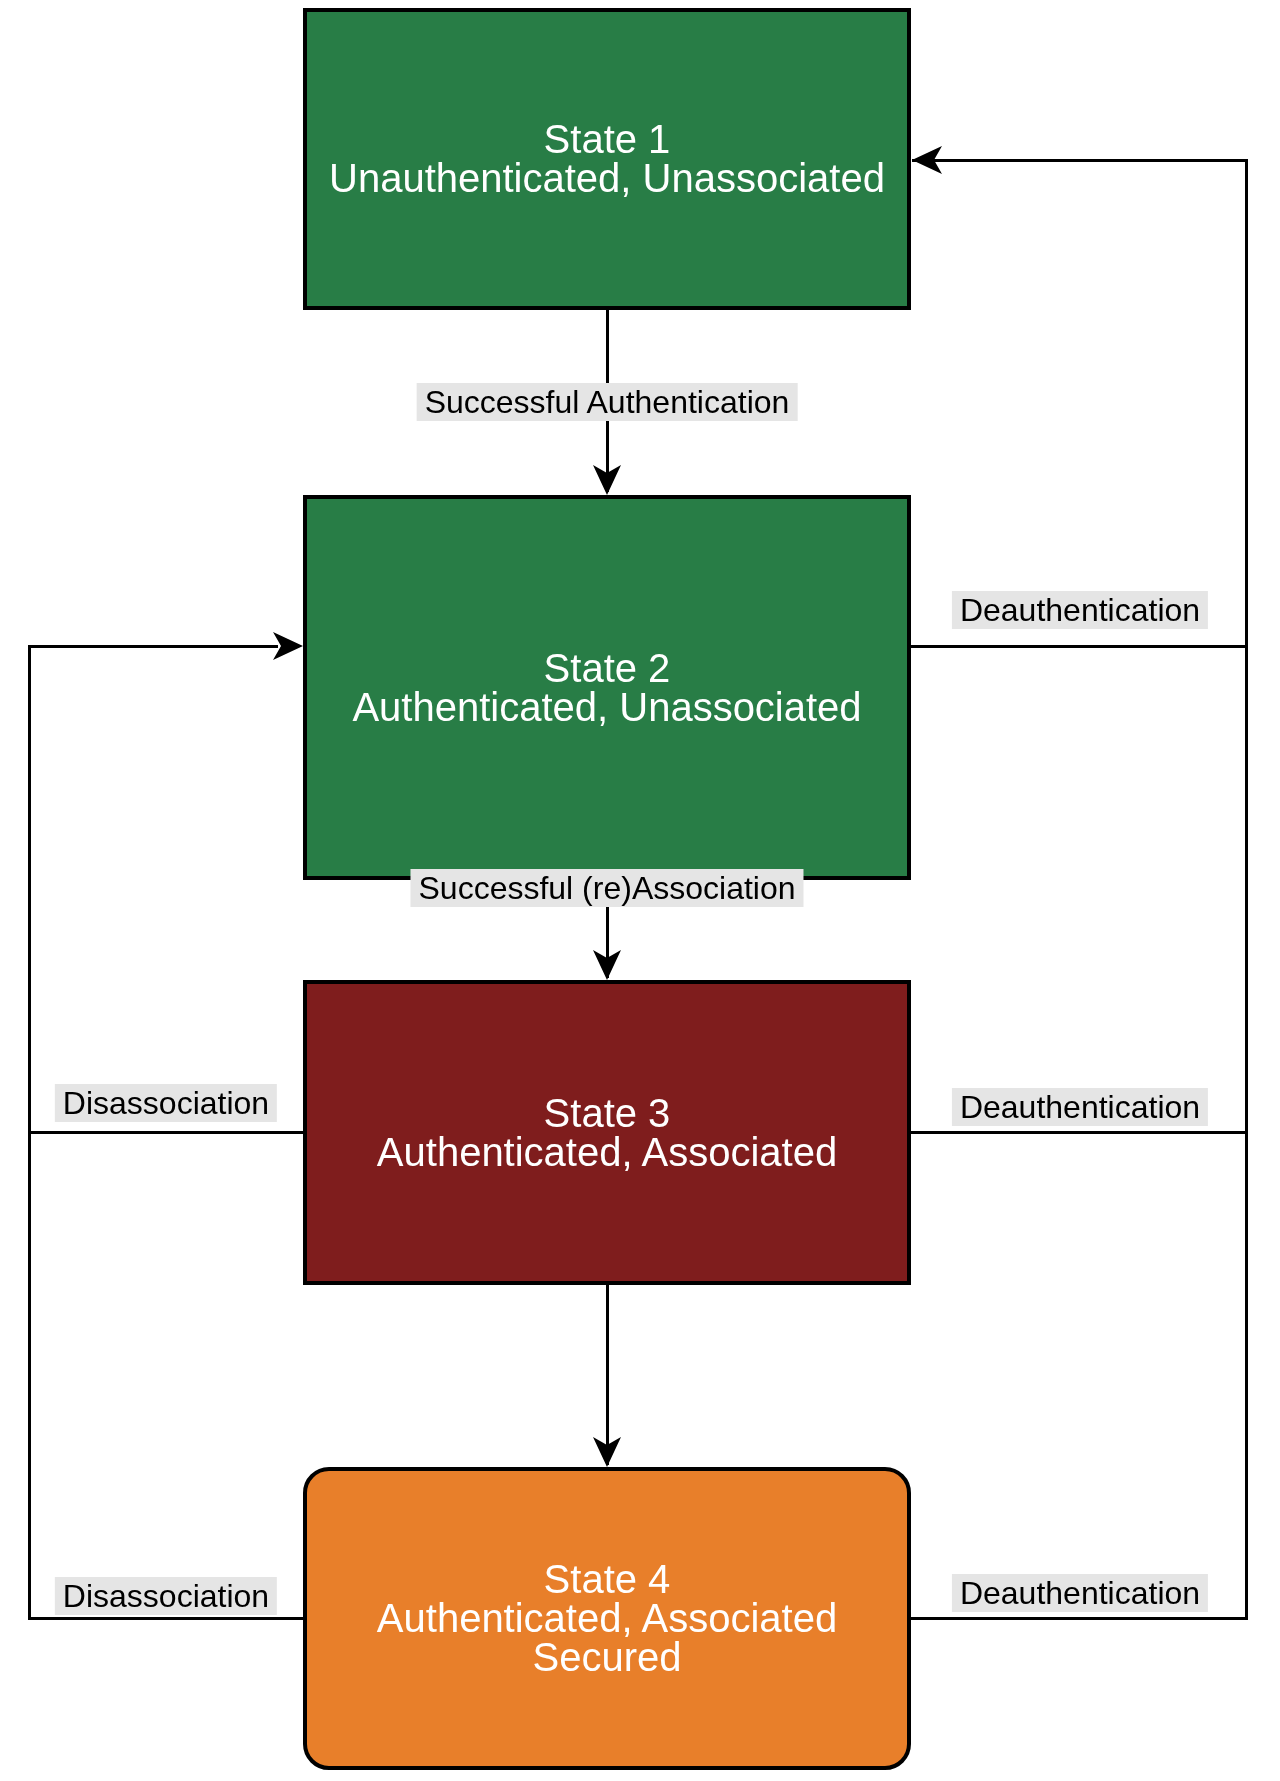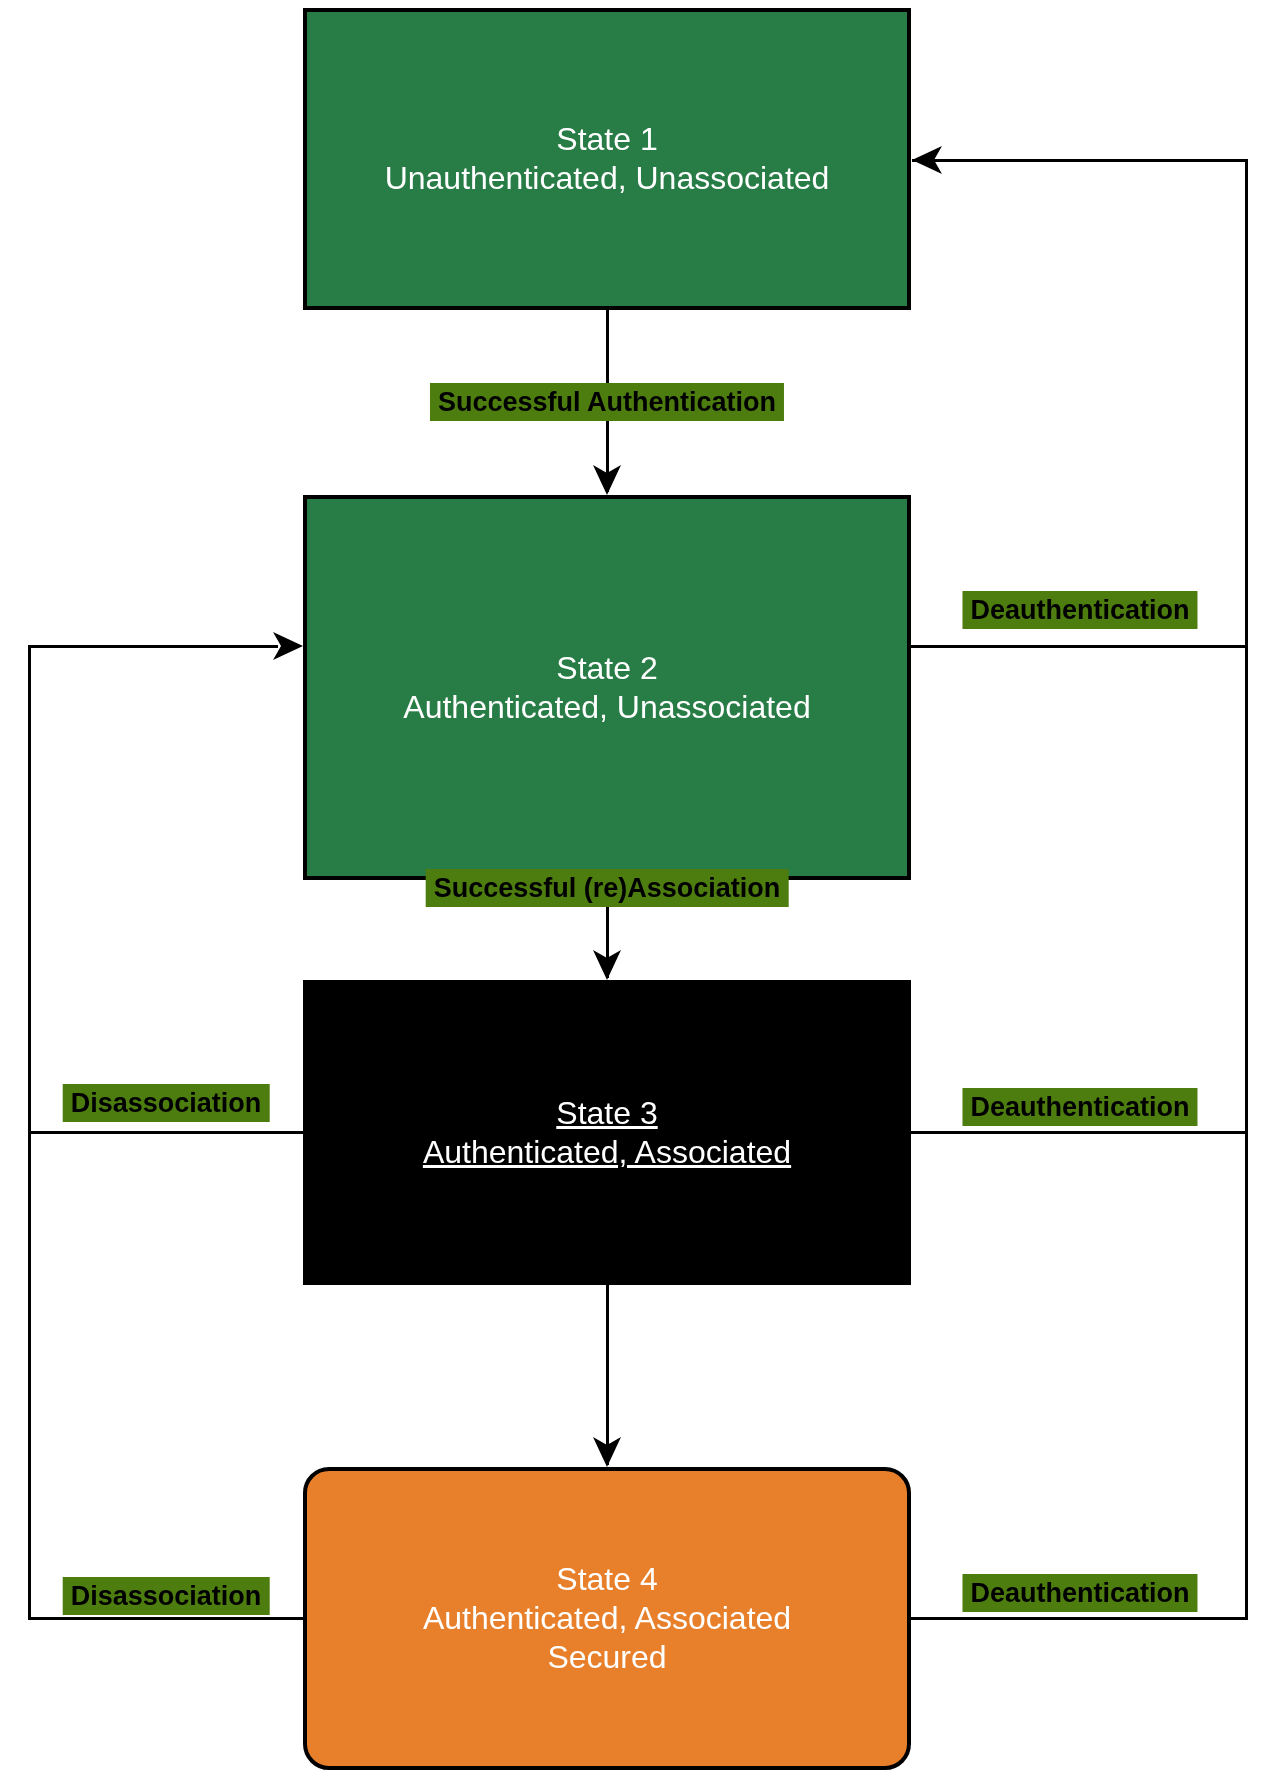--- a/index.html
+++ b/index.html
@@ -10,42 +10,41 @@
     font-family:"Liberation Sans", sans-serif;
     overflow:hidden;
   }
   .state{
     position:absolute;
     left:303px;width:608px;
     box-sizing:border-box;
     border:4px solid #000000;
     display:flex;align-items:center;justify-content:center;
     color:#ffffff;
-    font-size:32px;line-height:39px;
+    font-size:40px;line-height:39px;
     text-align:center;
     white-space:pre-line;
   }
   .state.s1{top:8px;height:302px;}
   .state.s2{top:495px;height:385px;}
   .state.s3{top:980px;height:305px;}
   .state.s4{top:1467px;height:303px;border-radius:26px;}
   .hline,.vline{position:absolute;background:#000000;}
   .hline{height:3px;}
   .vline{width:3px;}
   .arrow{position:absolute;}
   .arrow svg{display:block;}
   .edge-label{
     position:absolute;
     transform:translate(-50%,-50%);
-    background:#4d7c0f;
+    background:#e5e5e5;
     color:#000000;
-    font-size:27px;line-height:36px;
+    font-size:32px;line-height:36px;
     padding:1px 8px;
     white-space:nowrap;
-    font-weight:bold;
   }
 </style>
 </head>
 <body>
 
 <div id="canvas">
 
   <div class="vline" style="left:606px;top:310px;height:182px;"></div>
   <div class="vline" style="left:606px;top:797px;height:181px;"></div>
   <div class="vline" style="left:606px;top:1285px;height:180px;"></div>
@@ -88,21 +87,21 @@
   </div>
 
   <div class="state s1" style="background-color: rgb(40, 125, 70);">
     <div>State 1
 Unauthenticated, Unassociated</div>
   </div>
   <div class="state s2" style="background-color: rgb(40, 125, 70);">
     <div>State 2
 Authenticated, Unassociated</div>
   </div>
-  <div class="state s3" style="background-color: #000000; text-decoration: underline;">
+  <div class="state s3" style="background-color: #7f1d1d;">
     <div>State 3
 Authenticated, Associated</div>
   </div>
   <div class="state s4" style="background-color: rgb(232, 127, 42);">
     <div>State 4
 Authenticated, Associated
 Secured</div>
   </div>
 
   <div class="edge-label" style="left:607px;top:402px;">Successful Authentication</div>

